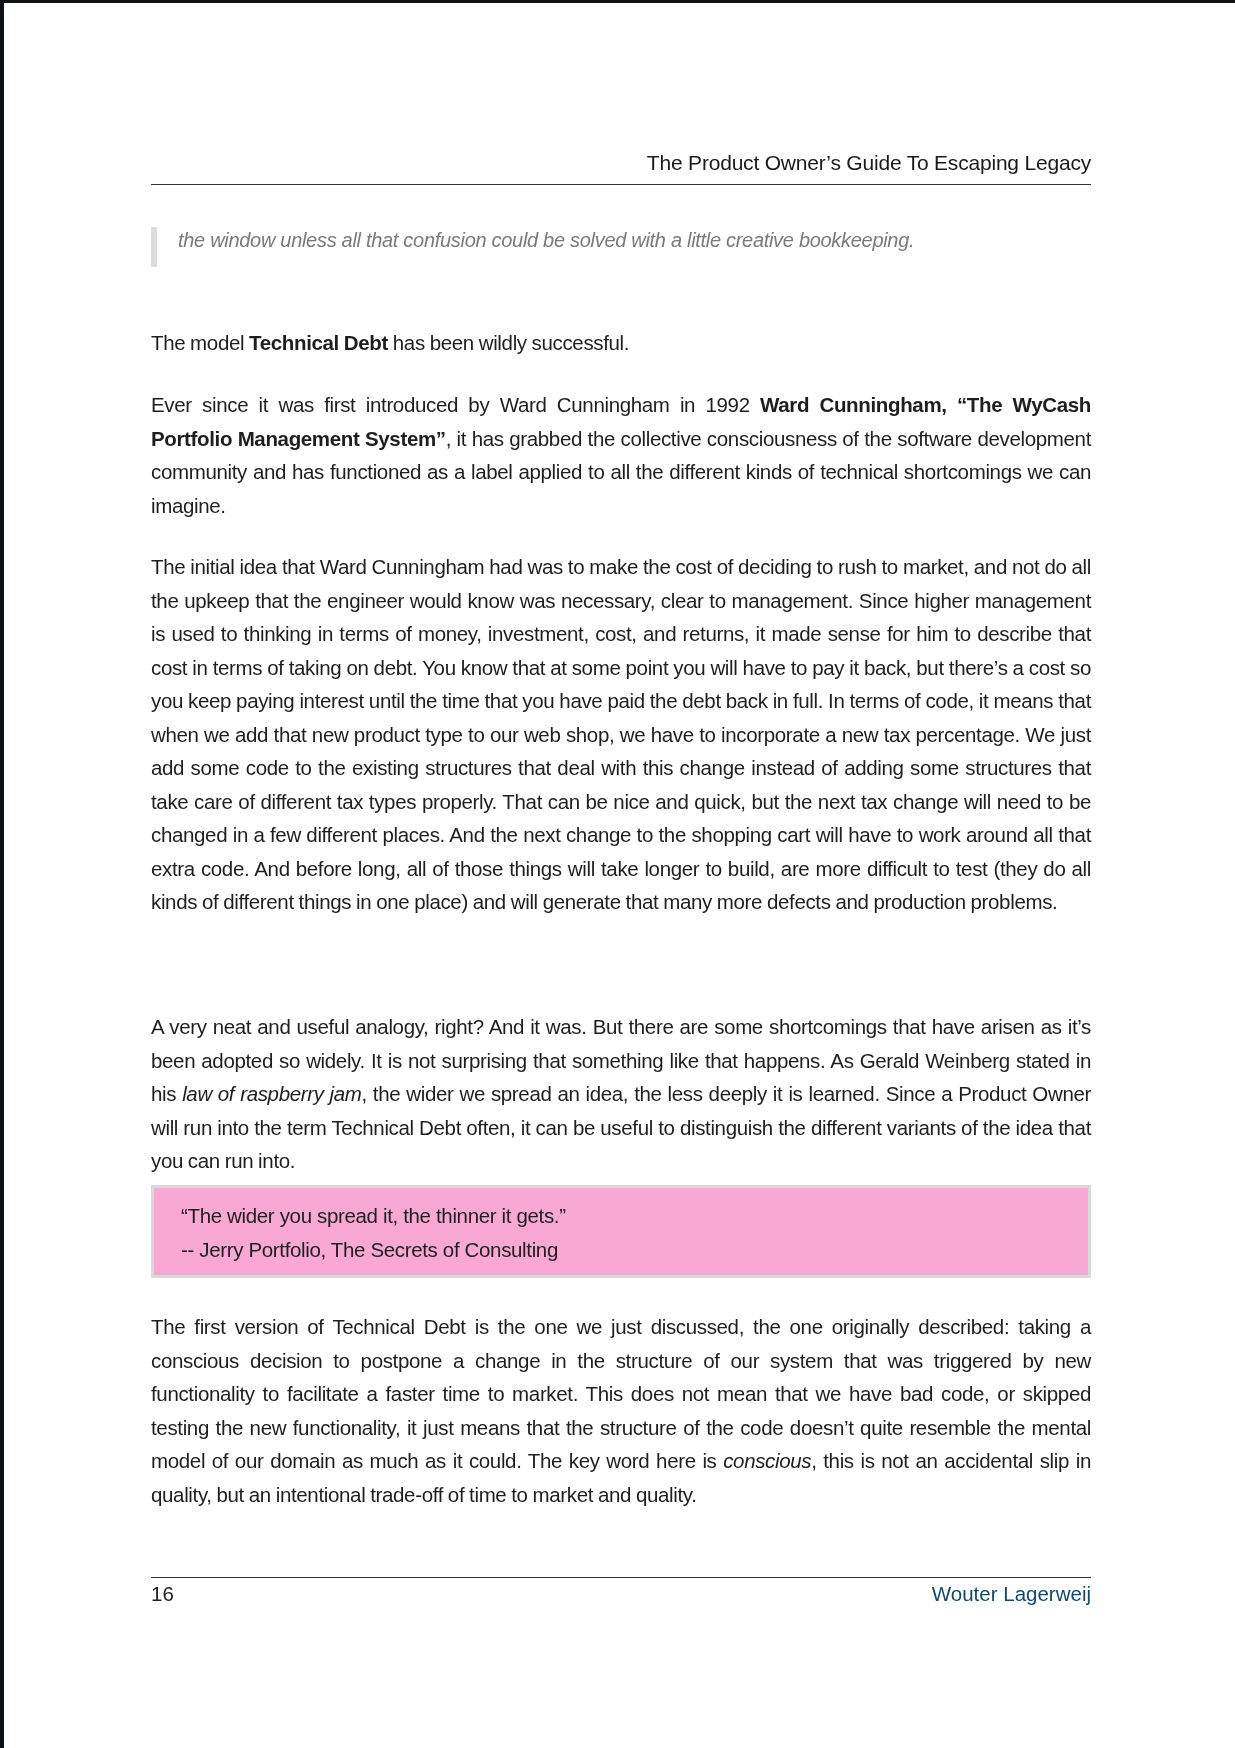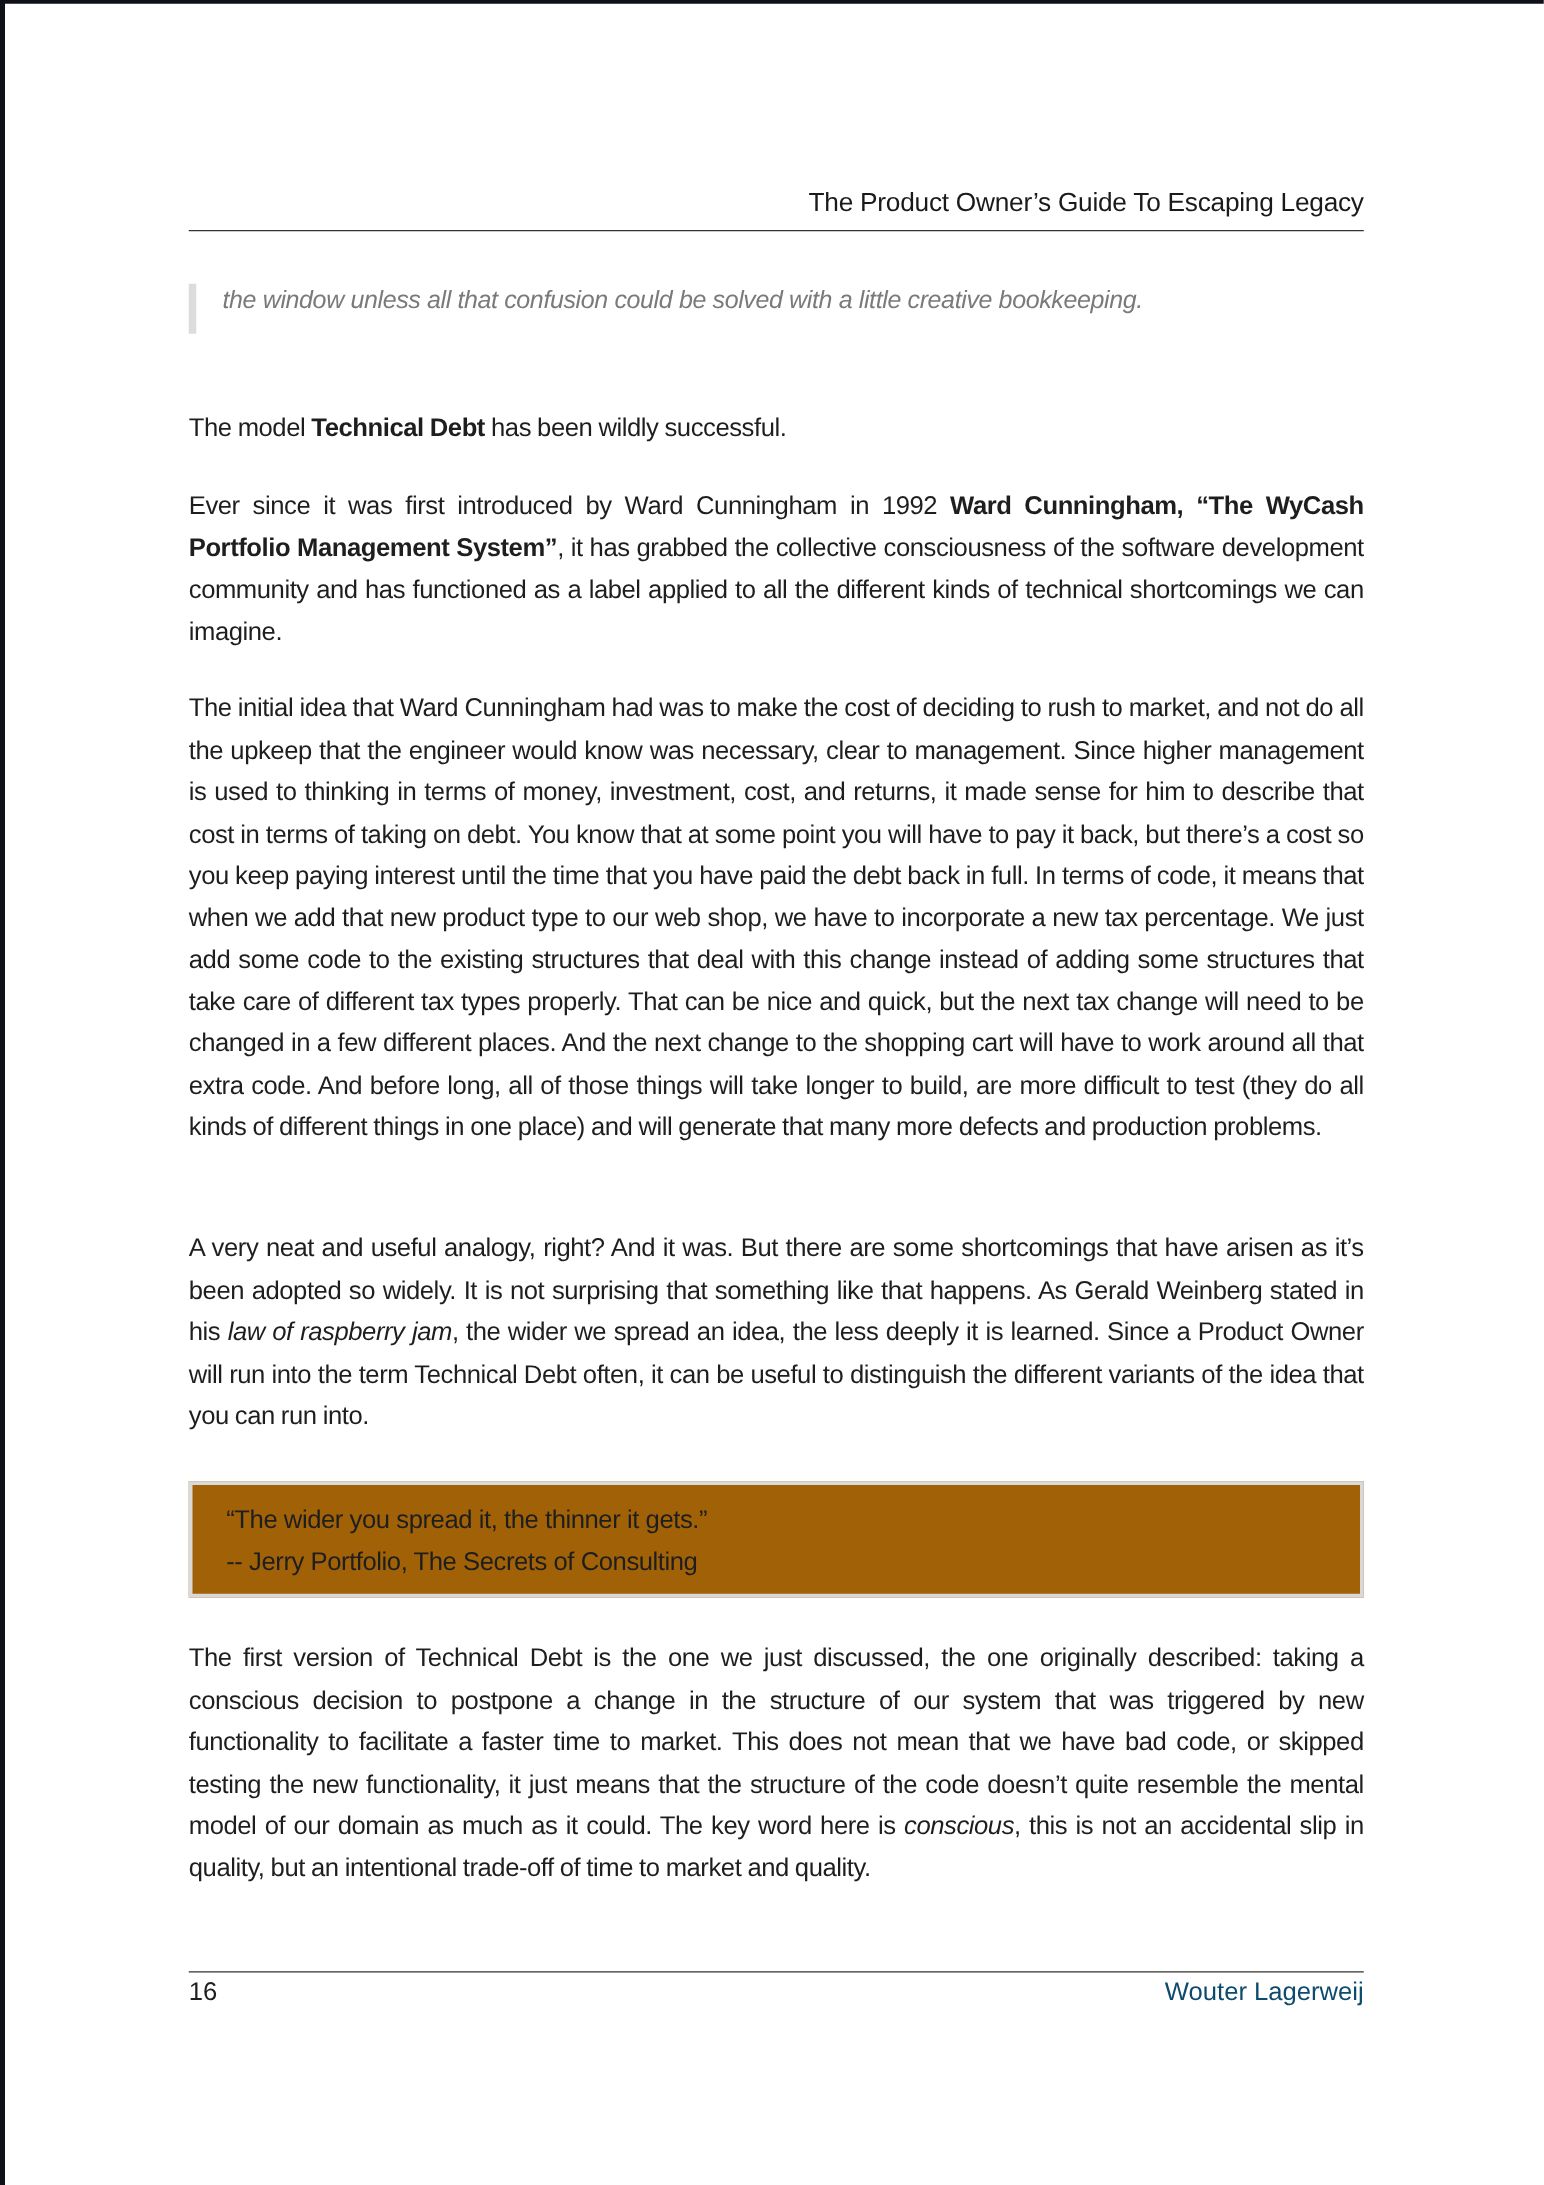--- a/index.html
+++ b/index.html
@@ -30,21 +30,21 @@
   .para {
     position: absolute; left: 0; width: 940px; margin: 0;
     font-size: 20.5px; line-height: 33.5px; text-align: justify; color: #1e1e1e;
     letter-spacing: -0.35px; word-spacing: -0.5px;
   }
   .para b { font-weight: bold; margin-top: 32px; }
   .para i { font-style: italic; }
   #p1 { top: 326px; }
   #p2 { top: 388px; }
   #p3 { top: 550px; }
-  #p4 { top: 982px; }
+  #p4 { top: 1010px; }
   #p5 { top: 1310px; }
 
   .callout {
     position: absolute; left: 0; top: 1185px; width: 934px; height: 87px;
     background: #d9f1fb; border: 3px solid #d9d9d9;
   }
   .callout-line {
     position: absolute; left: 27px; font-size: 20.5px; color: #1e1e1e; white-space: nowrap; letter-spacing: -0.35px;
   }
   .callout-line.l1 { top: 16px; }
@@ -67,21 +67,21 @@
   <div class="blockquote">
     <div class="bq-bar"></div>
     <div class="bq-text">the window unless all that confusion could be solved with a little creative bookkeeping.</div>
   </div>
 
   <p class="para" id="p1"><span>The model </span><b>Technical Debt</b><span> has been wildly successful.</span></p>
   <p class="para" id="p2"><span>Ever since it was first introduced by Ward Cunningham in 1992 </span><b>Ward Cunningham, “The WyCash Portfolio Management System”</b><span>, it has grabbed the collective consciousness of the software development community and has functioned as a label applied to all the different kinds of technical shortcomings we can imagine.</span></p>
   <p class="para" id="p3"><span>The initial idea that Ward Cunningham had was to make the cost of deciding to rush to market, and not do all the upkeep that the engineer would know was necessary, clear to management. Since higher management is used to thinking in terms of money, investment, cost, and returns, it made sense for him to describe that cost in terms of taking on debt. You know that at some point you will have to pay it back, but there’s a cost so you keep paying interest until the time that you have paid the debt back in full. In terms of code, it means that when we add that new product type to our web shop, we have to incorporate a new tax percentage. We just add some code to the existing structures that deal with this change instead of adding some structures that take care of different tax types properly. That can be nice and quick, but the next tax change will need to be changed in a few different places. And the next change to the shopping cart will have to work around all that extra code. And before long, all of those things will take longer to build, are more difficult to test (they do all kinds of different things in one place) and will generate that many more defects and production problems.</span></p>
   <p class="para" id="p4"><span>A very neat and useful analogy, right? And it was. But there are some shortcomings that have arisen as it’s been adopted so widely. It is not surprising that something like that happens. As Gerald Weinberg stated in his </span><i>law of raspberry jam</i><span>, the wider we spread an idea, the less deeply it is learned. Since a Product Owner will run into the term Technical Debt often, it can be useful to distinguish the different variants of the idea that you can run into.</span></p>
 
-  <div class="callout" style="background: #a16207; border-color: rgb(217, 217, 217);">
+  <div class="callout" style="background: #f9a8d4; border-color: rgb(217, 217, 217);">
     <div class="callout-line l1">“The wider you spread it, the thinner it gets.”</div>
     <div class="callout-line l2">-- Jerry Portfolio, The Secrets of Consulting</div>
   </div>
 
   <p class="para" id="p5"><span>The first version of Technical Debt is the one we just discussed, the one originally described: taking a conscious decision to postpone a change in the structure of our system that was triggered by new functionality to facilitate a faster time to market. This does not mean that we have bad code, or skipped testing the new functionality, it just means that the structure of the code doesn’t quite resemble the mental model of our domain as much as it could. The key word here is </span><i>conscious</i><span>, this is not an accidental slip in quality, but an intentional trade-off of time to market and quality.</span></p>
 
   <div class="footer-rule"></div>
   <div class="footer-page">16</div>
   <div class="footer-author">Wouter Lagerweij</div>
 </div>

